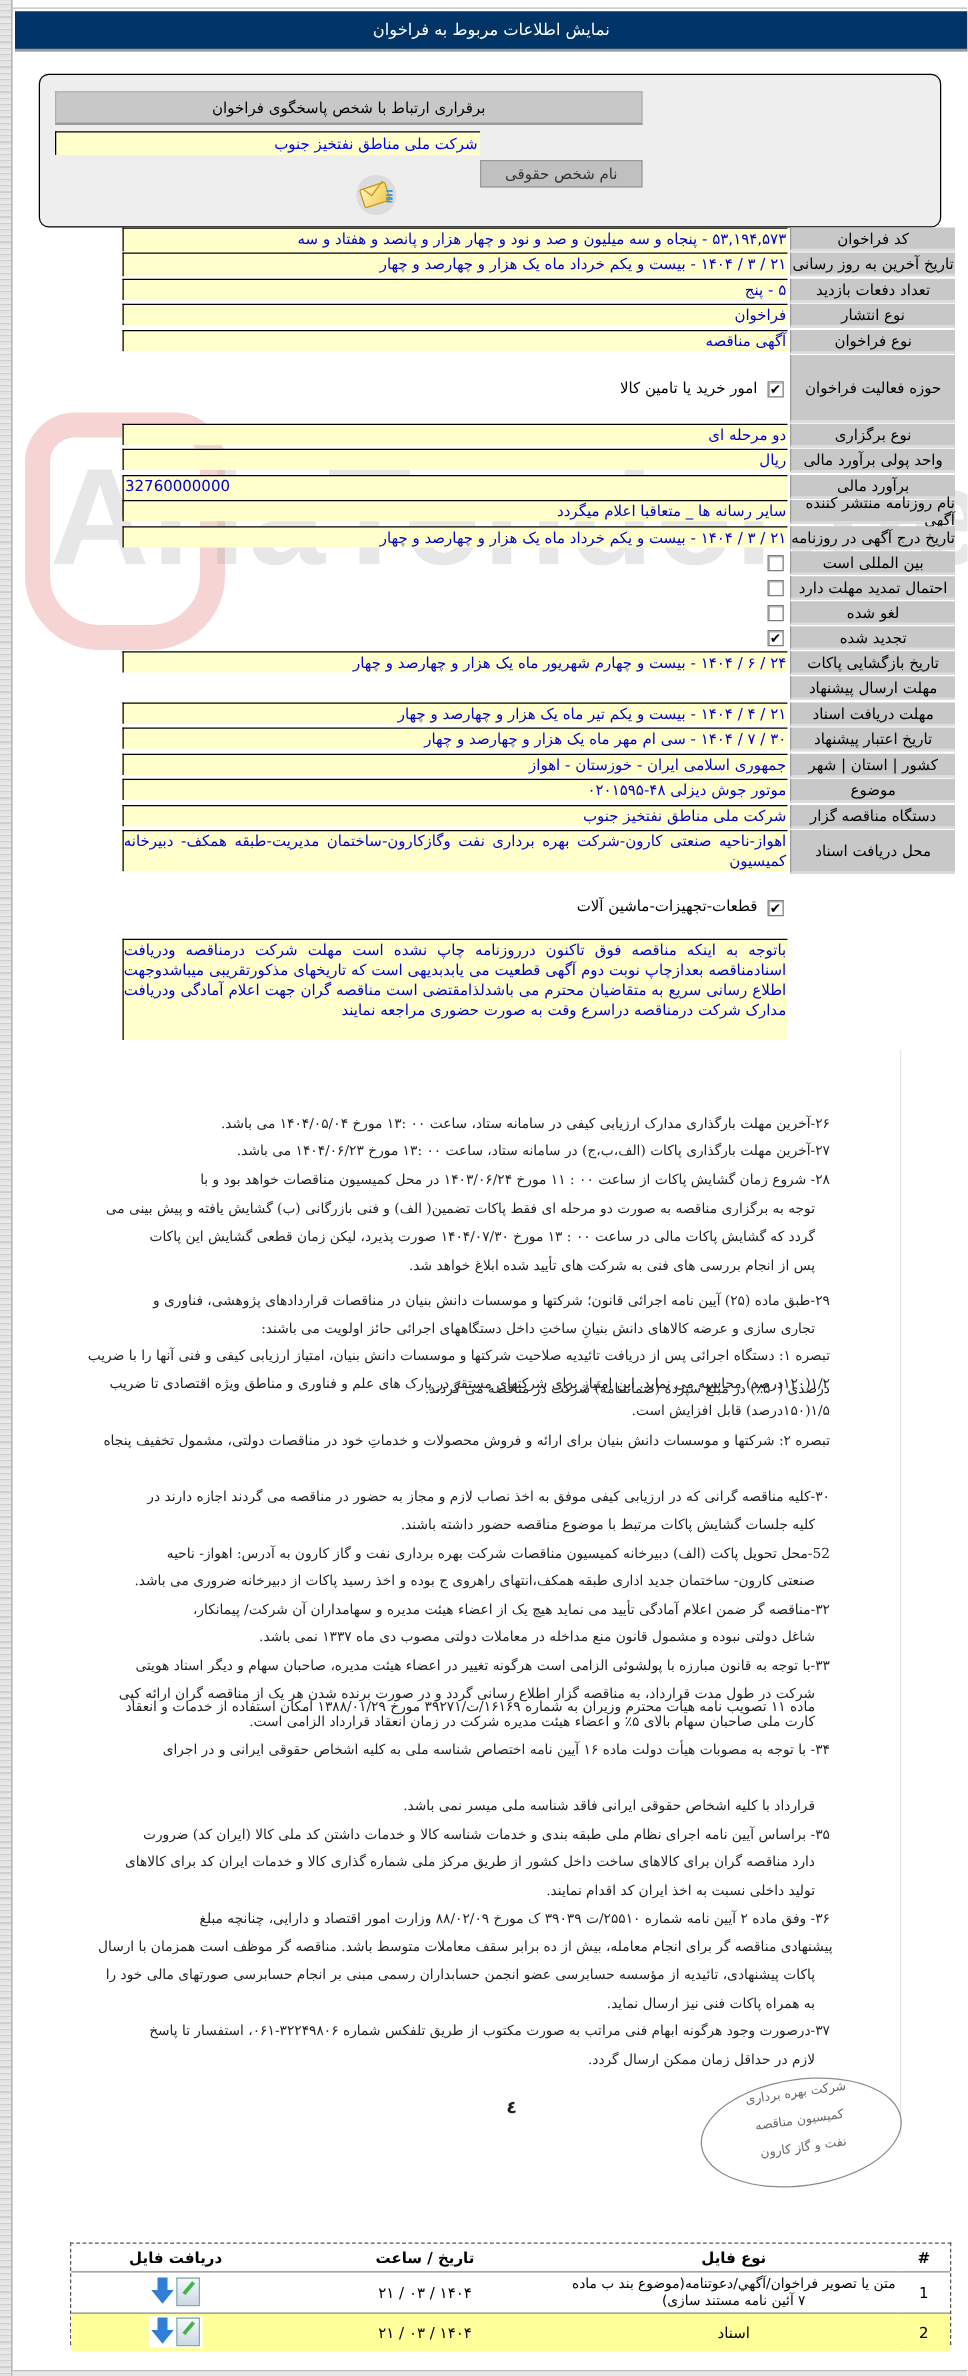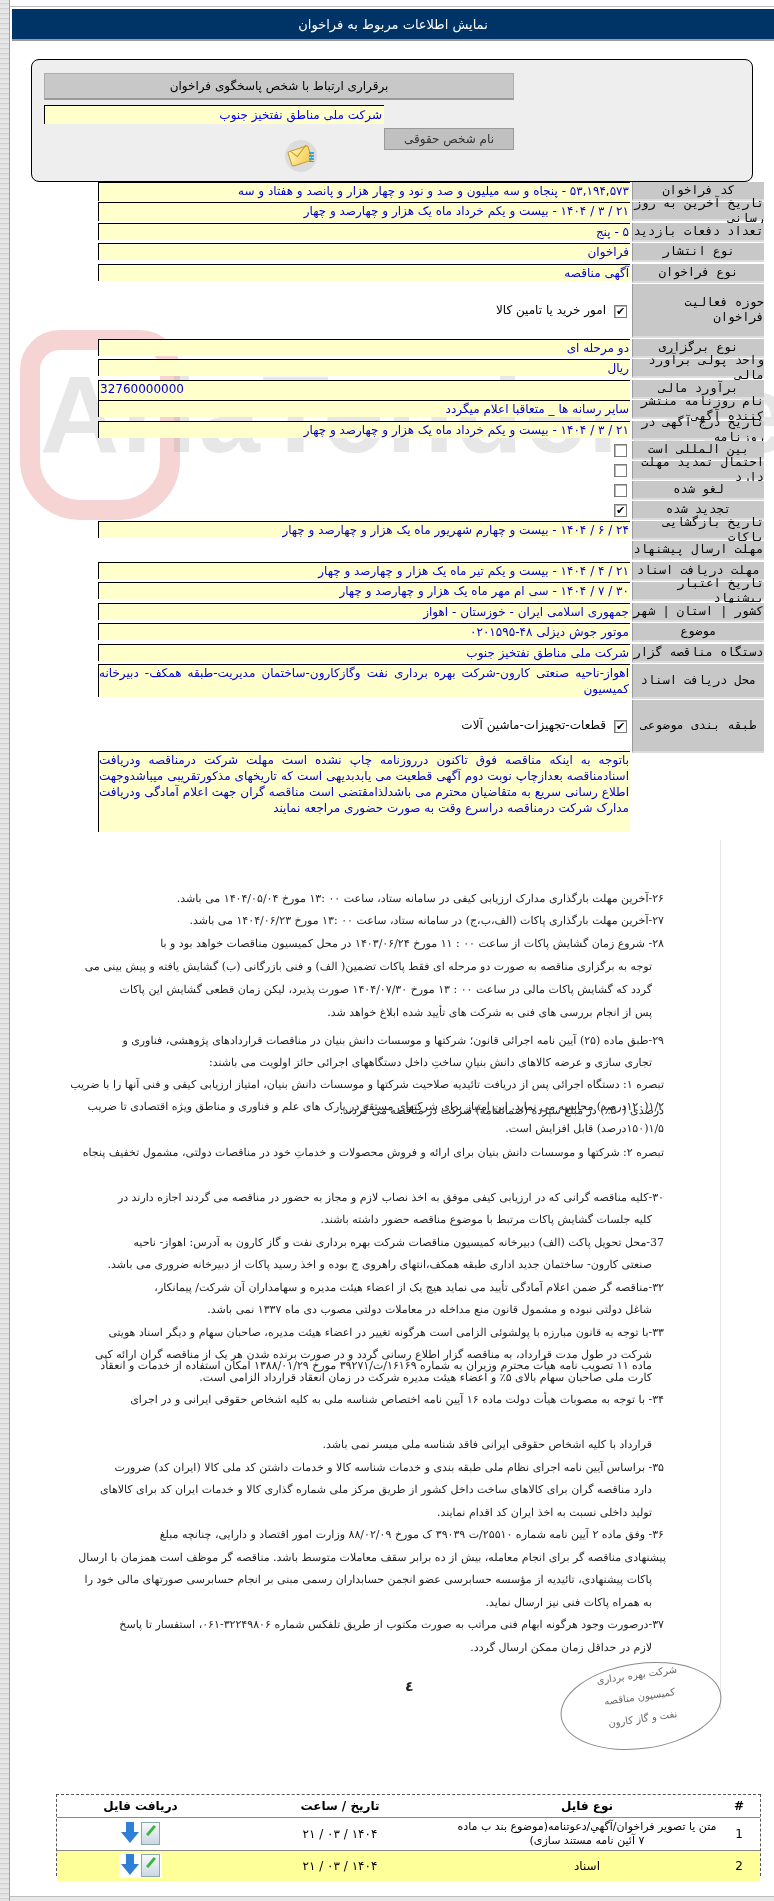--- a/index.html
+++ b/index.html
@@ -59,21 +59,21 @@
   }
   .mail-icon .waves { position:absolute; left:24px; top:12px; width:5px; height:10px;
     background:repeating-linear-gradient(180deg,#3aa0e8 0 2px,transparent 2px 3px); }
 
   
   .row { position:absolute; right:10px; width:664px; }
   .label {
     position:absolute; right:0; top:0; width:132px;
     background:#c8c8c8; border-bottom:2px solid #dcdcdc; border-left:1px solid #9a9a9a;
     box-sizing:border-box;
-    display:flex; align-items:center; justify-content:center; font-size:12px; color:#000;font-family:Liberation Mono, monospace;
+    display:flex; align-items:center; justify-content:center; font-size:12px; color:#000;
   }
   .value {
     position:absolute; right:134px; top:0; width:532px;
     background:#ffffcc; border-top:1px solid #000; border-left:1px solid #000;
     box-sizing:border-box; color:#0000cc; font-size:12px; line-height:17px;
     padding-right:1px; white-space:nowrap; overflow:hidden;text-align:right;
   }
   .value.ltr { direction:ltr; text-align:left; padding-left:1px; }
   .value.multi { white-space:normal; text-align:justify; line-height:16px; }
   .checkbox {
@@ -241,21 +241,20 @@
 </div>
 <div class="row" style="top:644px;height:19px">
   <div class="label" style="height:19px">دستگاه مناقصه گزار</div>
   <div class="value" style="height:17px">شرکت ملی مناطق نفتخیز جنوب</div>
 </div>
 <div class="row" style="top:664px;height:35px">
   <div class="label" style="height:35px">محل دریافت اسناد</div>
   <div class="value multi" style="height:33px">اهواز-ناحیه صنعتی کارون-شرکت بهره برداری نفت وگازکارون-ساختمان مدیریت-طبقه همکف- دبیرخانه کمیسیون</div>
 </div>
 <div class="row" style="top:700px;height:53px">
-  <div class="label" style="height:53px">طبقه بندی موضوعی</div>
   <div class="checkbox" style="top:20px">✔</div>
   <div class="check-label" style="top:18px">قطعات-تجهیزات-ماشین آلات</div>
 </div>
 <div class="row" style="top:751px;height:83px">
   <div class="value multi" style="height:81px">باتوجه به اینکه مناقصه فوق تاکنون درروزنامه چاپ نشده است مهلت شرکت درمناقصه ودریافت اسنادمناقصه بعدازچاپ نوبت دوم آگهی قطعیت می یابدبدیهی است که تاریخهای مذکورتقریبی میباشدوجهت اطلاع رسانی سریع به متقاضیان محترم می باشدلذامقتضی است مناقصه گران جهت اعلام آمادگی ودریافت مدارک شرکت درمناقصه دراسرع وقت به صورت حضوری مراجعه نمایند</div>
 </div>
 
 <div class="scan"></div>
 <div class="scan-border-r"></div>
 
@@ -267,21 +266,21 @@
 <div class="doc-line" style="top:1006px;right:122px">پس از انجام بررسی های فنی به شرکت های تأیید شده ابلاغ خواهد شد.</div>
 <div class="doc-line" style="top:1034px">۲۹-طبق ماده (۲۵) آیین نامه اجرائی قانون؛ شرکتها و موسسات دانش بنیان در مناقصات قراردادهای پژوهشی، فناوری و</div>
 <div class="doc-line" style="top:1056px;right:122px">تجاری سازی و عرضه کالاهای دانش بنیانِ ساختِ داخل دستگاههای اجرائی حائز اولویت می باشند:</div>
 <div class="doc-line" style="top:1078px">تبصره ۱: دستگاه اجرائی پس از دریافت تائیدیه صلاحیت شرکتها و موسسات دانش بنیان، امتیاز ارزیابی کیفی و فنی آنها را با ضریب</div>
 <div class="doc-line" style="top:1100px">۱/۲(۱۲۰درصد) محاسبه می نماید. این امتیاز برای شرکتهای مستقر در پارک های علم و فناوری و مناطق ویژه اقتصادی تا ضریب</div>
 <div class="doc-line" style="top:1122px">۱/۵(۱۵۰درصد) قابل افزایش است.</div>
 <div class="doc-line" style="top:1146px">تبصره ۲: شرکتها و موسسات دانش بنیان برای ارائه و فروش محصولات و خدماتِ خود در مناقصات دولتی، مشمول تخفیف پنجاه</div>
 <div class="doc-line" style="top:1104px">درصدی (۵۰٪) در مبلغ سپرده (ضمانتنامه) شرکت در مناقصه می گردند.</div>
 <div class="doc-line" style="top:1191px">۳۰-کلیه مناقصه گرانی که در ارزیابی کیفی موفق به اخذ نصاب لازم و مجاز به حضور در مناقصه می گردند اجازه دارند در</div>
 <div class="doc-line" style="top:1213px;right:122px">کلیه جلسات گشایش پاکات مرتبط با موضوع مناقصه حضور داشته باشند.</div>
-<div class="doc-line" style="top:1236px">37-محل تحویل پاکت (الف) دبیرخانه کمیسیون مناقصات شرکت بهره برداری نفت و گاز کارون به آدرس: اهواز- ناحیه</div>
+<div class="doc-line" style="top:1236px">52-محل تحویل پاکت (الف) دبیرخانه کمیسیون مناقصات شرکت بهره برداری نفت و گاز کارون به آدرس: اهواز- ناحیه</div>
 <div class="doc-line" style="top:1258px;right:122px">صنعتی کارون- ساختمان جدید اداری طبقه همکف،انتهای راهروی ج بوده و اخذ رسید پاکات از دبیرخانه ضروری می باشد.</div>
 <div class="doc-line" style="top:1281px">۳۲-مناقصه گر ضمن اعلام آمادگی تأیید می نماید هیچ یک از اعضاء هیئت مدیره و سهامداران آن شرکت/ پیمانکار،</div>
 <div class="doc-line" style="top:1303px;right:122px">شاغل دولتی نبوده و مشمول قانون منع مداخله در معاملات دولتی مصوب دی ماه ۱۳۳۷ نمی باشد.</div>
 <div class="doc-line" style="top:1326px">۳۳-با توجه به قانون مبارزه با پولشوئی الزامی است هرگونه تغییر در اعضاء هیئت مدیره، صاحبان سهام و دیگر اسناد هویتی</div>
 <div class="doc-line" style="top:1348px;right:122px">شرکت در طول مدت قرارداد، به مناقصه گزار اطلاع رسانی گردد و در صورت برنده شدن هر یک از مناقصه گران ارائه کپی</div>
 <div class="doc-line" style="top:1371px;right:122px">کارت ملی صاحبان سهام بالای ۵٪ و اعضاء هیئت مدیره شرکت در زمان انعقاد قرارداد الزامی است.</div>
 <div class="doc-line" style="top:1393px">۳۴- با توجه به مصوبات هیأت دولت ماده ۱۶ آیین نامه اختصاص شناسه ملی به کلیه اشخاص حقوقی ایرانی و در اجرای</div>
 <div class="doc-line" style="top:1359px;right:122px">ماده ۱۱ تصویب نامه هیأت محترم وزیران به شماره ۱۶۱۶۹/ت/۳۹۲۷۱ مورخ ۱۳۸۸/۰۱/۲۹ امکان استفاده از خدمات و انعقاد</div>
 <div class="doc-line" style="top:1438px;right:122px">قرارداد با کلیه اشخاص حقوقی ایرانی فاقد شناسه ملی میسر نمی باشد.</div>
 <div class="doc-line" style="top:1461px">۳۵- براساس آیین نامه اجرای نظام ملی طبقه بندی و خدمات شناسه کالا و خدمات داشتن کد ملی کالا (ایران کد) ضرورت</div>

